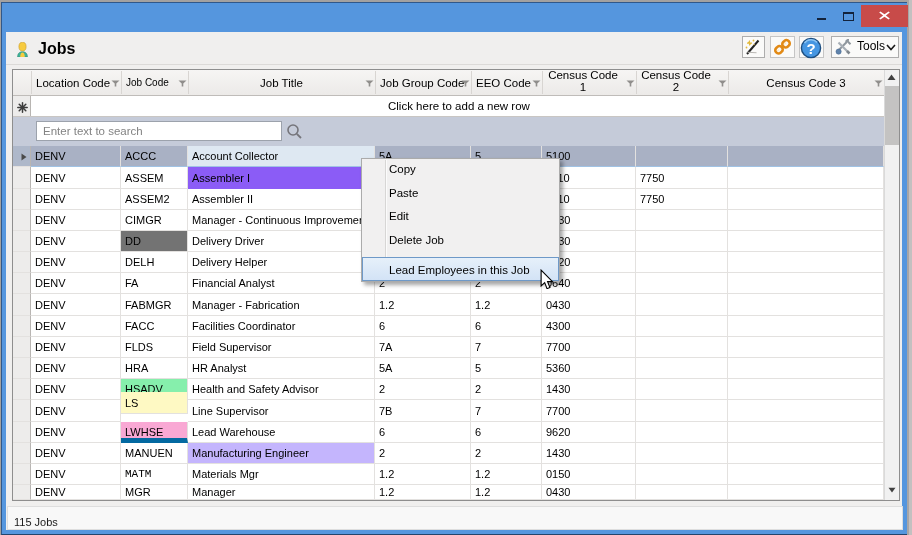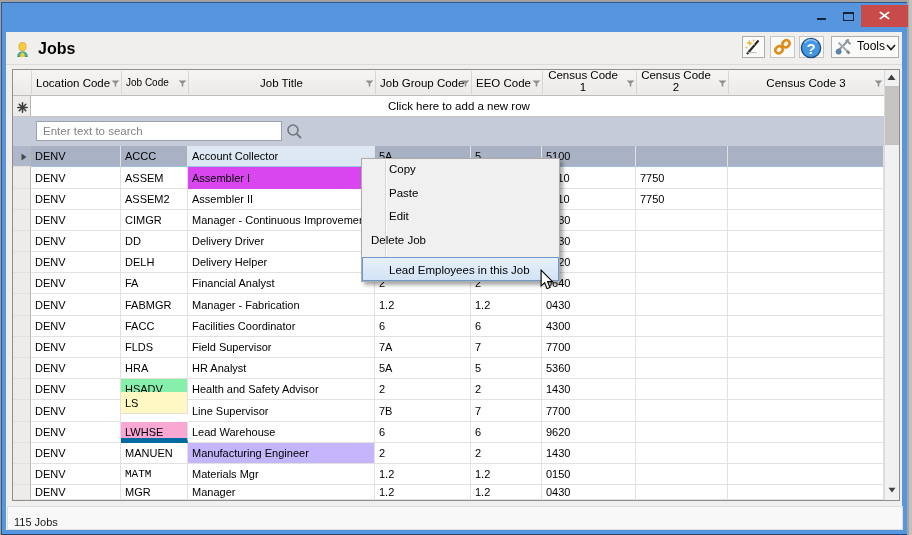--- a/index.html
+++ b/index.html
@@ -144,21 +144,21 @@
 <div class="c" style="left:121px;top:146px;width:67px;height:21px;background:#A9B1C4;border-right:1px solid #E3E1DF;border-bottom:1px solid #A0C2E4;line-height:21px;">ACCC</div>
 <div class="c" style="left:188px;top:146px;width:187px;height:21px;background:#DEE8F2;border-right:1px solid #E3E1DF;border-bottom:1px solid #A0C2E4;line-height:21px;">Account Collector</div>
 <div class="c" style="left:375px;top:146px;width:96px;height:21px;background:#A9B1C4;border-right:1px solid #E3E1DF;border-bottom:1px solid #A0C2E4;line-height:21px;">5A</div>
 <div class="c" style="left:471px;top:146px;width:71px;height:21px;background:#A9B1C4;border-right:1px solid #E3E1DF;border-bottom:1px solid #A0C2E4;line-height:21px;">5</div>
 <div class="c" style="left:542px;top:146px;width:94px;height:21px;background:#A9B1C4;border-right:1px solid #E3E1DF;border-bottom:1px solid #A0C2E4;line-height:21px;">5100</div>
 <div class="c" style="left:636px;top:146px;width:92px;height:21px;background:#A9B1C4;border-right:1px solid #E3E1DF;border-bottom:1px solid #A0C2E4;line-height:21px;"></div>
 <div class="c" style="left:728px;top:146px;width:156px;height:21px;background:#A9B1C4;border-right:1px solid #E3E1DF;border-bottom:1px solid #A0C2E4;line-height:21px;"></div>
 <div class="abs" style="left:13px;top:167px;width:18px;height:22px;background:#EDECEB;border-right:1px solid #B8B5B2;border-bottom:1px solid #E3E1DF;"></div>
 <div class="c" style="left:31px;top:167px;width:90px;height:22px;background:#FFFFFF;border-right:1px solid #E3E1DF;border-bottom:1px solid #E3E1DF;line-height:22px;">DENV</div>
 <div class="c" style="left:121px;top:167px;width:67px;height:22px;background:#FFFFFF;border-right:1px solid #E3E1DF;border-bottom:1px solid #E3E1DF;line-height:22px;">ASSEM</div>
-<div class="c" style="left:188px;top:167px;width:187px;height:40px;background:#d946ef;border-right:1px solid #E3E1DF;border-bottom:1px solid #E3E1DF;line-height:22px;">Assembler I</div>
+<div class="c" style="left:188px;top:167px;width:187px;height:40px;background:#8b5cf6;border-right:1px solid #E3E1DF;border-bottom:1px solid #E3E1DF;line-height:22px;">Assembler I</div>
 <div class="c" style="left:375px;top:167px;width:96px;height:22px;background:#FFFFFF;border-right:1px solid #E3E1DF;border-bottom:1px solid #E3E1DF;line-height:22px;">2</div>
 <div class="c" style="left:471px;top:167px;width:71px;height:22px;background:#FFFFFF;border-right:1px solid #E3E1DF;border-bottom:1px solid #E3E1DF;line-height:22px;">2</div>
 <div class="c" style="left:542px;top:167px;width:94px;height:22px;background:#FFFFFF;border-right:1px solid #E3E1DF;border-bottom:1px solid #E3E1DF;line-height:22px;">0110</div>
 <div class="c" style="left:636px;top:167px;width:92px;height:22px;background:#FFFFFF;border-right:1px solid #E3E1DF;border-bottom:1px solid #E3E1DF;line-height:22px;">7750</div>
 <div class="c" style="left:728px;top:167px;width:156px;height:22px;background:#FFFFFF;border-right:1px solid #E3E1DF;border-bottom:1px solid #E3E1DF;line-height:22px;"></div>
 <div class="abs" style="left:13px;top:189px;width:18px;height:21px;background:#EDECEB;border-right:1px solid #B8B5B2;border-bottom:1px solid #E3E1DF;"></div>
 <div class="c" style="left:31px;top:189px;width:90px;height:21px;background:#FFFFFF;border-right:1px solid #E3E1DF;border-bottom:1px solid #E3E1DF;line-height:21px;">DENV</div>
 <div class="c" style="left:121px;top:189px;width:67px;height:21px;background:#FFFFFF;border-right:1px solid #E3E1DF;border-bottom:1px solid #E3E1DF;line-height:21px;">ASSEM2</div>
 <div class="c" style="left:188px;top:189px;width:187px;height:21px;background:#FFFFFF;border-right:1px solid #E3E1DF;border-bottom:1px solid #E3E1DF;line-height:21px;">Assembler II</div>
 <div class="c" style="left:375px;top:189px;width:96px;height:21px;background:#FFFFFF;border-right:1px solid #E3E1DF;border-bottom:1px solid #E3E1DF;line-height:21px;">2</div>
@@ -170,21 +170,21 @@
 <div class="c" style="left:31px;top:210px;width:90px;height:21px;background:#FFFFFF;border-right:1px solid #E3E1DF;border-bottom:1px solid #E3E1DF;line-height:21px;">DENV</div>
 <div class="c" style="left:121px;top:210px;width:67px;height:21px;background:#FFFFFF;border-right:1px solid #E3E1DF;border-bottom:1px solid #E3E1DF;line-height:21px;">CIMGR</div>
 <div class="c" style="left:188px;top:210px;width:187px;height:21px;background:#FFFFFF;border-right:1px solid #E3E1DF;border-bottom:1px solid #E3E1DF;line-height:21px;">Manager - Continuous Improvement</div>
 <div class="c" style="left:375px;top:210px;width:96px;height:21px;background:#FFFFFF;border-right:1px solid #E3E1DF;border-bottom:1px solid #E3E1DF;line-height:21px;">1.2</div>
 <div class="c" style="left:471px;top:210px;width:71px;height:21px;background:#FFFFFF;border-right:1px solid #E3E1DF;border-bottom:1px solid #E3E1DF;line-height:21px;">1.2</div>
 <div class="c" style="left:542px;top:210px;width:94px;height:21px;background:#FFFFFF;border-right:1px solid #E3E1DF;border-bottom:1px solid #E3E1DF;line-height:21px;">0130</div>
 <div class="c" style="left:636px;top:210px;width:92px;height:21px;background:#FFFFFF;border-right:1px solid #E3E1DF;border-bottom:1px solid #E3E1DF;line-height:21px;"></div>
 <div class="c" style="left:728px;top:210px;width:156px;height:21px;background:#FFFFFF;border-right:1px solid #E3E1DF;border-bottom:1px solid #E3E1DF;line-height:21px;"></div>
 <div class="abs" style="left:13px;top:231px;width:18px;height:21px;background:#EDECEB;border-right:1px solid #B8B5B2;border-bottom:1px solid #E3E1DF;"></div>
 <div class="c" style="left:31px;top:231px;width:90px;height:21px;background:#FFFFFF;border-right:1px solid #E3E1DF;border-bottom:1px solid #E3E1DF;line-height:21px;">DENV</div>
-<div class="c" style="left:121px;top:231px;width:67px;height:21px;background:#ffffff;border-right:1px solid #E3E1DF;border-bottom:1px solid #E3E1DF;line-height:21px;">DD</div>
+<div class="c" style="left:121px;top:231px;width:67px;height:21px;background:#737373;border-right:1px solid #E3E1DF;border-bottom:1px solid #E3E1DF;line-height:21px;">DD</div>
 <div class="c" style="left:188px;top:231px;width:187px;height:21px;background:#FFFFFF;border-right:1px solid #E3E1DF;border-bottom:1px solid #E3E1DF;line-height:21px;">Delivery Driver</div>
 <div class="c" style="left:375px;top:231px;width:96px;height:21px;background:#FFFFFF;border-right:1px solid #E3E1DF;border-bottom:1px solid #E3E1DF;line-height:21px;">8</div>
 <div class="c" style="left:471px;top:231px;width:71px;height:21px;background:#FFFFFF;border-right:1px solid #E3E1DF;border-bottom:1px solid #E3E1DF;line-height:21px;">8</div>
 <div class="c" style="left:542px;top:231px;width:94px;height:21px;background:#FFFFFF;border-right:1px solid #E3E1DF;border-bottom:1px solid #E3E1DF;line-height:21px;">0130</div>
 <div class="c" style="left:636px;top:231px;width:92px;height:21px;background:#FFFFFF;border-right:1px solid #E3E1DF;border-bottom:1px solid #E3E1DF;line-height:21px;"></div>
 <div class="c" style="left:728px;top:231px;width:156px;height:21px;background:#FFFFFF;border-right:1px solid #E3E1DF;border-bottom:1px solid #E3E1DF;line-height:21px;"></div>
 <div class="abs" style="left:13px;top:252px;width:18px;height:21px;background:#EDECEB;border-right:1px solid #B8B5B2;border-bottom:1px solid #E3E1DF;"></div>
 <div class="c" style="left:31px;top:252px;width:90px;height:21px;background:#FFFFFF;border-right:1px solid #E3E1DF;border-bottom:1px solid #E3E1DF;line-height:21px;">DENV</div>
 <div class="c" style="left:121px;top:252px;width:67px;height:21px;background:#FFFFFF;border-right:1px solid #E3E1DF;border-bottom:1px solid #E3E1DF;line-height:21px;">DELH</div>
 <div class="c" style="left:188px;top:252px;width:187px;height:21px;background:#FFFFFF;border-right:1px solid #E3E1DF;border-bottom:1px solid #E3E1DF;line-height:21px;">Delivery Helper</div>
@@ -309,21 +309,21 @@
 
 <div class="abs" style="left:361px;top:157.5px;width:199px;height:124.5px;
   background:#F1F0F0;border:1px solid #ABABAB;
   box-shadow:3px 3px 4px rgba(0,0,0,0.35);"></div>
 <div class="abs" style="left:385px;top:159.5px;width:1px;height:100px;background:#D7D6D5;"></div>
 <div class="abs" style="left:386px;top:159.5px;width:1px;height:100px;background:#FBFBFB;"></div>
 
 <div class="abs" style="left:389px;top:158.8px;font-size:11.5px;line-height:21px;color:#000;">Copy</div>
 <div class="abs" style="left:389px;top:182.5px;font-size:11.5px;line-height:21px;color:#000;">Paste</div>
 <div class="abs" style="left:389px;top:206.20000000000002px;font-size:11.5px;line-height:21px;color:#000;">Edit</div>
-<div class="abs" style="left:371px;top:229.9px;font-size:11.5px;line-height:21px;color:#000;">Delete Job</div>
+<div class="abs" style="left:389px;top:229.9px;font-size:11.5px;line-height:21px;color:#000;">Delete Job</div>
 
 <div class="abs" style="left:362px;top:257px;width:197px;height:24px;
   background:linear-gradient(#E6F0FA,#D3E3F6);border:1px solid #6E99C8;"></div>
 <div class="abs" style="left:389px;top:259.5px;font-size:11.5px;line-height:21px;color:#000;">Lead Employees in this Job</div>
 
 <svg class="abs" style="left:540px;top:269px;" width="13.5" height="20" viewBox="0 0 12.1 17.9">
  <path d="M1 1 L1 15.2 L4.2 12.2 L6.3 17.6 L8.9 16.5 L6.8 11.3 L11.2 11.3 Z" fill="#FFFFFF" stroke="#000000" stroke-width="1"></path>
 </svg>
 
 </body></html>

